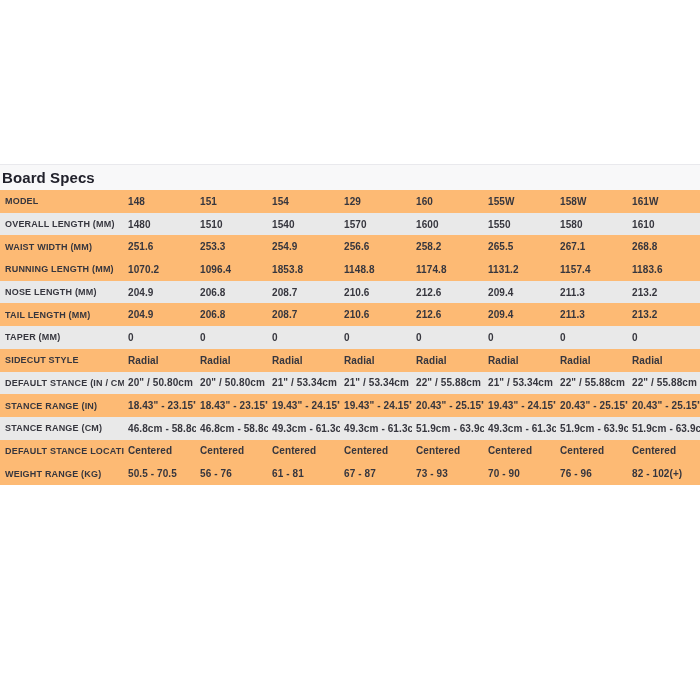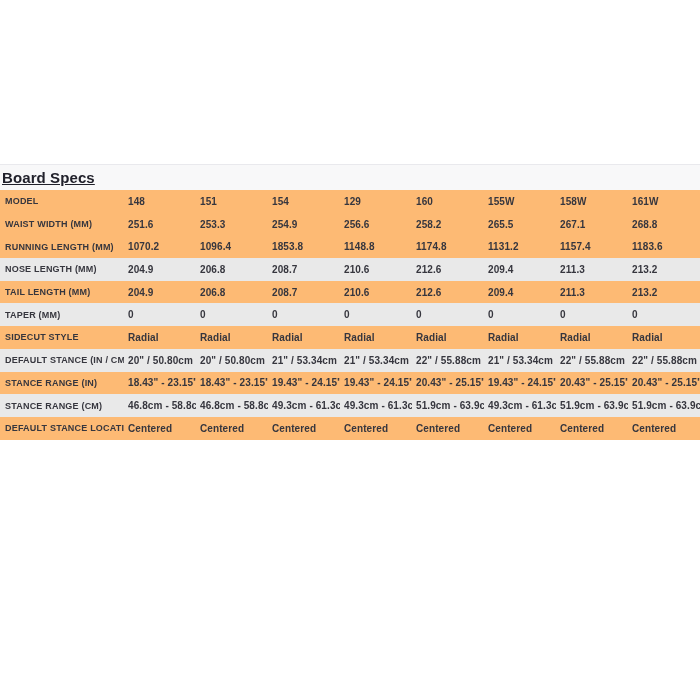--- a/index.html
+++ b/index.html
@@ -22,21 +22,20 @@
     border-top: 1px solid #e9e9ed;
     display: flex;
     align-items: center;
     padding-left: 2px;
   }
   .section-title {
     font-size: 15px;
     font-weight: 700;
     color: #21212b;
     letter-spacing: 0.1px;
-    text-decoration: underline;
   }
 
   .spec-table { width: 700px; }
 
   .row {
     display: grid;
     grid-template-columns: 124px repeat(8, 1fr);
     height: 22.7px;
     align-items: center;
     background: #fdba74;
@@ -72,20 +71,31 @@
           <span class="cell label">MODEL</span>
           <span class="cell">148</span>
           <span class="cell">151</span>
           <span class="cell">154</span>
           <span class="cell">129</span>
           <span class="cell">160</span>
           <span class="cell">155W</span>
           <span class="cell">158W</span>
           <span class="cell">161W</span>
         </div>
+        <div class="row alt">
+          <span class="cell label">OVERALL LENGTH (MM)</span>
+          <span class="cell">1480</span>
+          <span class="cell">1510</span>
+          <span class="cell">1540</span>
+          <span class="cell">1570</span>
+          <span class="cell">1600</span>
+          <span class="cell">1550</span>
+          <span class="cell">1580</span>
+          <span class="cell">1610</span>
+        </div>
         <div class="row">
           <span class="cell label">WAIST WIDTH (MM)</span>
           <span class="cell">251.6</span>
           <span class="cell">253.3</span>
           <span class="cell">254.9</span>
           <span class="cell">256.6</span>
           <span class="cell">258.2</span>
           <span class="cell">265.5</span>
           <span class="cell">267.1</span>
           <span class="cell">268.8</span>
@@ -182,15 +192,26 @@
           <span class="cell label">DEFAULT STANCE LOCATION</span>
           <span class="cell">Centered</span>
           <span class="cell">Centered</span>
           <span class="cell">Centered</span>
           <span class="cell">Centered</span>
           <span class="cell">Centered</span>
           <span class="cell">Centered</span>
           <span class="cell">Centered</span>
           <span class="cell">Centered</span>
         </div>
+        <div class="row">
+          <span class="cell label">WEIGHT RANGE (KG)</span>
+          <span class="cell">50.5 - 70.5</span>
+          <span class="cell">56 - 76</span>
+          <span class="cell">61 - 81</span>
+          <span class="cell">67 - 87</span>
+          <span class="cell">73 - 93</span>
+          <span class="cell">70 - 90</span>
+          <span class="cell">76 - 96</span>
+          <span class="cell">82 - 102(+)</span>
+        </div>
       </div>
   </div>
 </div>
 
 </body></html>

